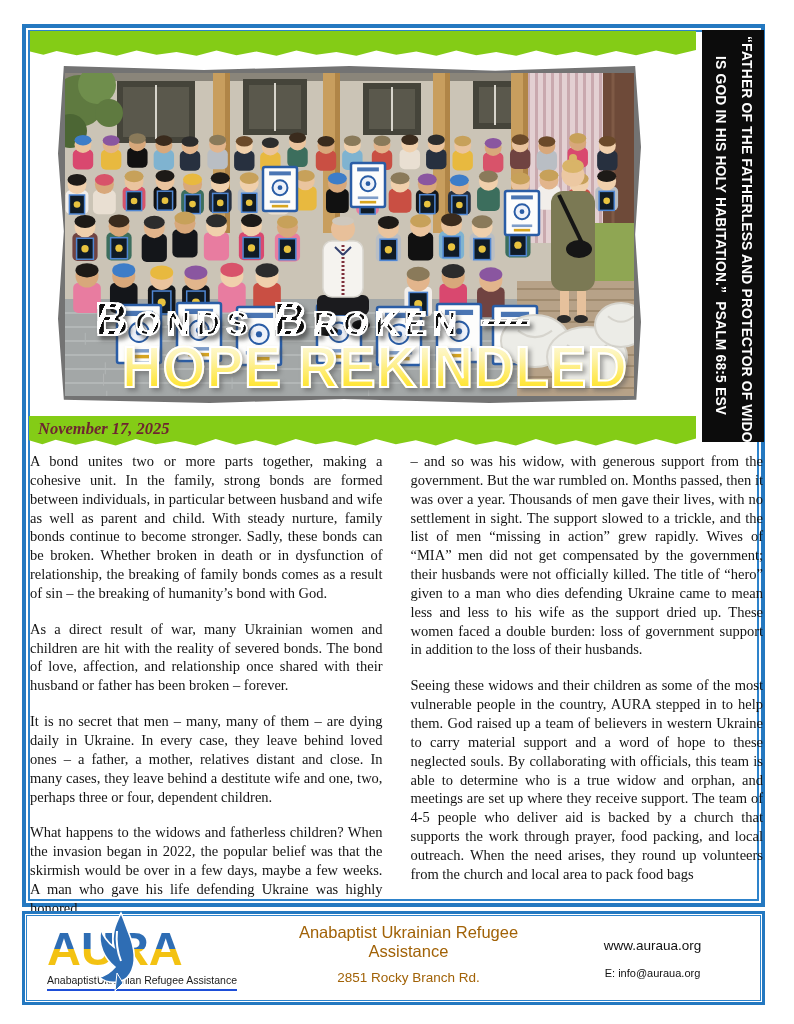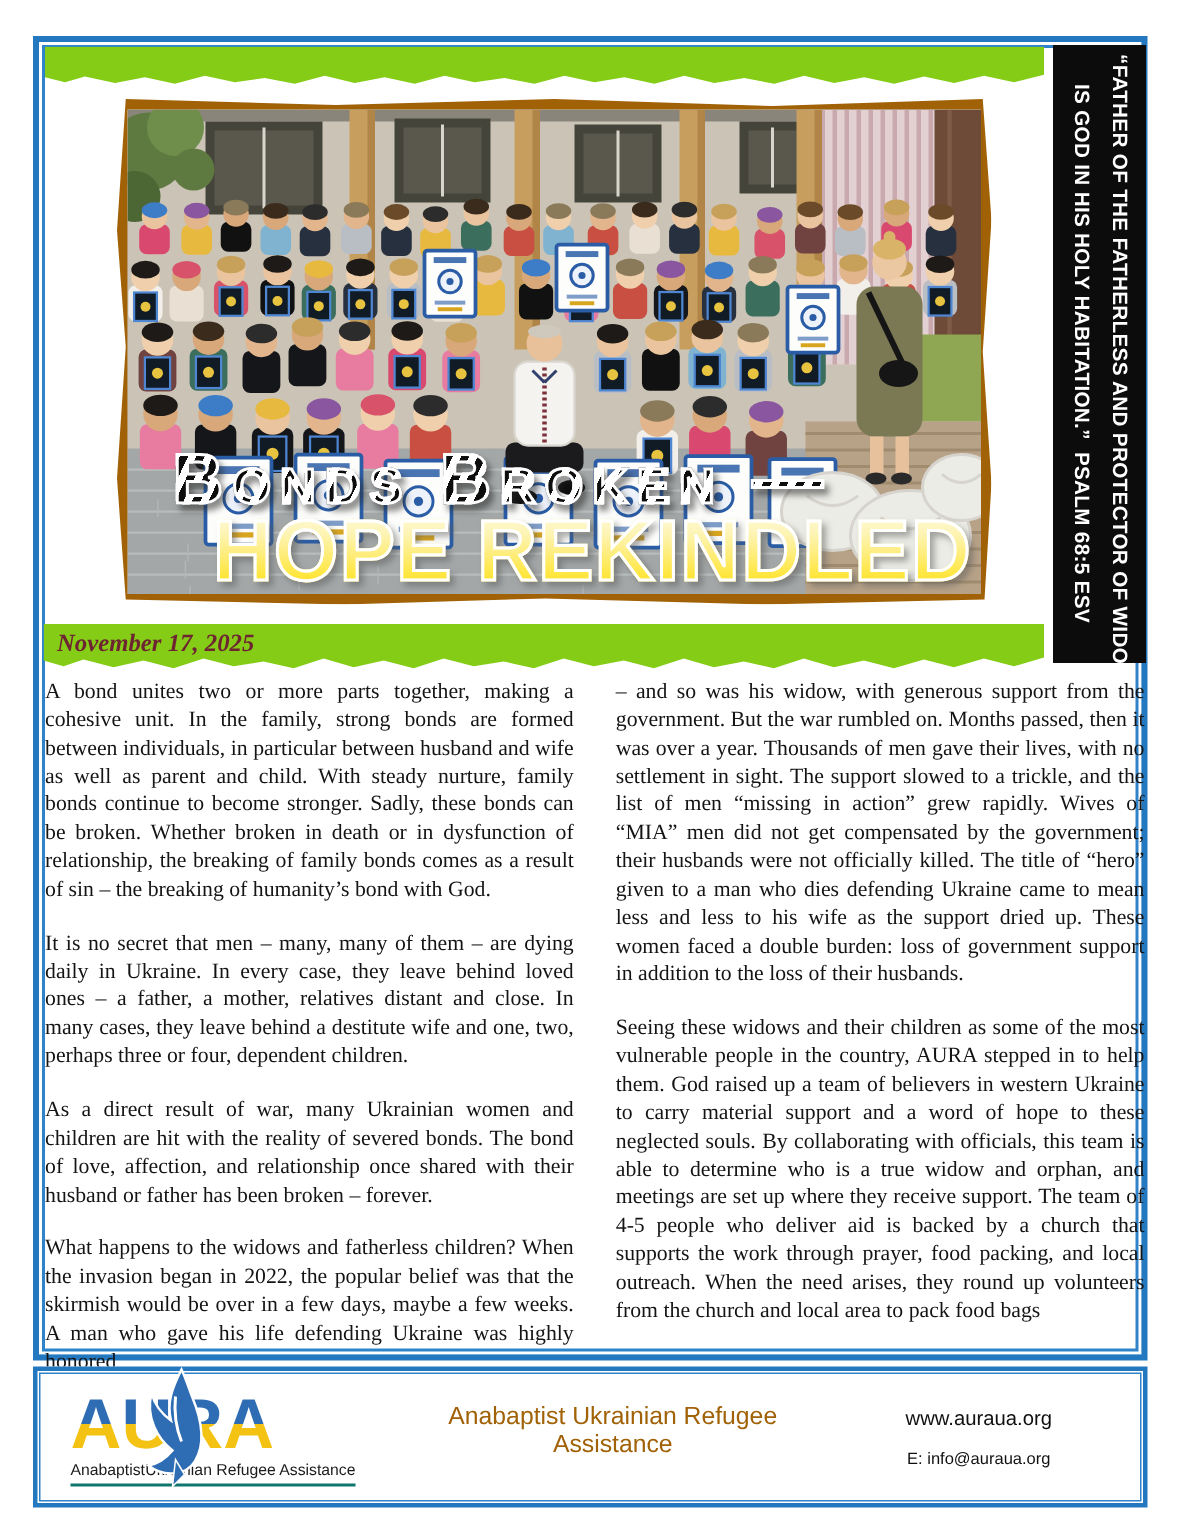--- a/index.html
+++ b/index.html
@@ -21,21 +21,21 @@
                font-style:italic; font-weight:bold; font-size:16.5px; color:#6e2531; }
 
   
   .quote-bar { position:absolute; left:702px; top:30px; width:62px; height:412px;
                background:#0c0c0c; color:#ffffff; writing-mode:vertical-rl;
                padding:6px 5px; }
   .quote-line { font-weight:bold; font-size:13.8px; letter-spacing:.2px;
                 line-height:1.85; text-align:center; white-space:pre; }
 
   
-  .photo-wrap { position:absolute; left:78px; top:66px; width:583px; height:337px; background:#a16207;
+  .photo-wrap { position:absolute; left:58px; top:66px; width:583px; height:337px; background:#737373;
     clip-path: polygon(1% 0,25% 1.2%,50% 0,75% 1.4%,99% 0,100% 24%,99% 50%,100% 76%,99.2% 99%,74% 100%,49% 98.8%,26% 100%,1% 99%,0 75%,1% 49%,0 26%); }
   .photo { position:absolute; left:7px; top:7px; width:569px; height:323px; overflow:hidden; background:#c9c2b4; }
   .photo svg { display:block; }
 
   .title1 { position:absolute; left:30px; top:218px; z-index:5;
             font-variant:small-caps; font-weight:800; font-size:47px; letter-spacing:6px;
             background:repeating-linear-gradient(115deg,#0d0d0d 0 5px,#ffffff 5px 10px);
             -webkit-background-clip:text; background-clip:text; color:transparent;
             -webkit-text-stroke:2px #ffffff;
             filter:drop-shadow(3px 4px 2px rgba(40,40,40,.55)); white-space:nowrap; }
@@ -58,21 +58,21 @@
             border:3px solid #2478c0;
             box-shadow: inset 0 0 0 1px #ffffff, inset 0 0 0 2px #2e83cb;
             display:flex; align-items:center; background:#fff; }
   .logo { position:relative; width:235px; padding-left:22px; }
   .logo-word { position:relative; font-size:47px; font-weight:800; letter-spacing:0px; line-height:1;
                font-family:"Liberation Sans", sans-serif;
                background:linear-gradient(180deg,#2e6db4 0 52%,#f3c212 52% 100%);
                -webkit-background-clip:text; background-clip:text; color:transparent; }
   .logo-dove { position:absolute; left:72px; top:-14px; width:46px; height:84px; z-index:3; }
   .logo-sub { display:flex; justify-content:space-between; font-size:10.5px; color:#1c1c1c;
-              width:190px; margin-top:2px; padding-bottom:3px; border-bottom:2px solid #0f766e; }
+              width:190px; margin-top:2px; padding-bottom:3px; border-bottom:2px solid #1d4ed8; }
   .footer-center { flex:1; text-align:center; color:#a16207; }
   .footer-org { font-size:16.5px; margin-bottom:9px; }
   .footer-addr { font-size:13.5px; margin-bottom:8px; }
   .footer-right { width:205px; text-align:center; padding-right:14px; color:#101010; }
   .footer-web { font-size:13.5px; margin-bottom:14px; }
   .footer-email { font-size:11px; }
 </style>
 </head>
 <body>
 
@@ -492,22 +492,22 @@
     </div>
   </div>
 
   <div class="band band-date jag-bottom">
     <div class="date-text">November 17, 2025</div>
   </div>
 
   <div class="article">
     <div class="col">
       <p>A bond unites two or more parts together, making a cohesive unit. In the family, strong bonds are formed between individuals, in particular between husband and wife as well as parent and child. With steady nurture, family bonds continue to become stronger. Sadly, these bonds can be broken. Whether broken in death or in  dysfunction of relationship, the breaking of family bonds comes as a result of sin – the breaking of humanity’s bond with God.</p>
+      <p>As a direct result of war, many Ukrainian women and children are hit with the reality of severed bonds. The bond of love, affection, and relationship once shared with their husband or father has been broken – forever.</p>
       <p>It is no secret that men – many, many of them – are  dying daily in Ukraine. In every case, they leave behind loved ones – a father, a mother, relatives distant and close. In many cases, they leave behind a destitute wife and one, two, perhaps three or four, dependent children.</p>
-      <p>As a direct result of war, many Ukrainian women and children are hit with the reality of severed bonds. The bond of love, affection, and relationship once shared with their husband or father has been broken – forever.</p>
       <p>What happens to the widows and fatherless children? When the invasion began in 2022, the popular belief was that the skirmish would be over in a few days, maybe a few weeks. A man who gave his life defending Ukraine was highly honored</p>
     </div>
     <div class="col">
       <p>– and so was his widow, with generous support from the government. But the war rumbled on. Months passed, then it was over a year. Thousands of men gave their lives, with no settlement in sight. The support slowed to a trickle, and the list of men “missing in action” grew rapidly. Wives of “MIA” men did not get compensated by the government; their husbands were not officially killed. The title of “hero” given to a man who dies defending Ukraine came to mean less and less to his wife as the support dried up. These women faced a double burden: loss of government support in addition to the loss of their husbands.</p>
       <p>Seeing these widows and their children as some of the most vulnerable people in the country, AURA stepped in to help them. God raised up a team of believers in western Ukraine to carry material support and a word of hope to these neglected souls. By collaborating with officials, this team is able to determine who is a true widow and orphan, and meetings are set up where they receive support. The team of 4-5 people who deliver aid is backed by a church that supports the work through prayer, food packing, and local outreach. When the need arises, they round up volunteers from the church and local area to pack food bags</p>
     </div>
   </div>
 
   <div class="footer">
     <div class="logo">
@@ -517,20 +517,21 @@
         <path d="M20 20 C19 30 20 40 24 50" stroke="#ffffff" stroke-width="2" fill="none"></path>
         <path d="M20 62 L18 80 L26 72 Z" fill="#2e6db4" stroke="#ffffff" stroke-width="1"></path>
       </svg>
       <div class="logo-sub">
         <span>Anabaptist</span>
         <span>Ukrainian Refugee Assistance</span>
       </div>
     </div>
     <div class="footer-center">
       <div class="footer-org">Anabaptist Ukrainian Refugee Assistance</div>
+      <div class="footer-addr">2851 Rocky Branch Rd.</div>
     </div>
     <div class="footer-right">
       <div class="footer-web">www.auraua.org</div>
       <div class="footer-email">E: info@auraua.org</div>
     </div>
   </div>
 
 </div>
 
 </body></html>

